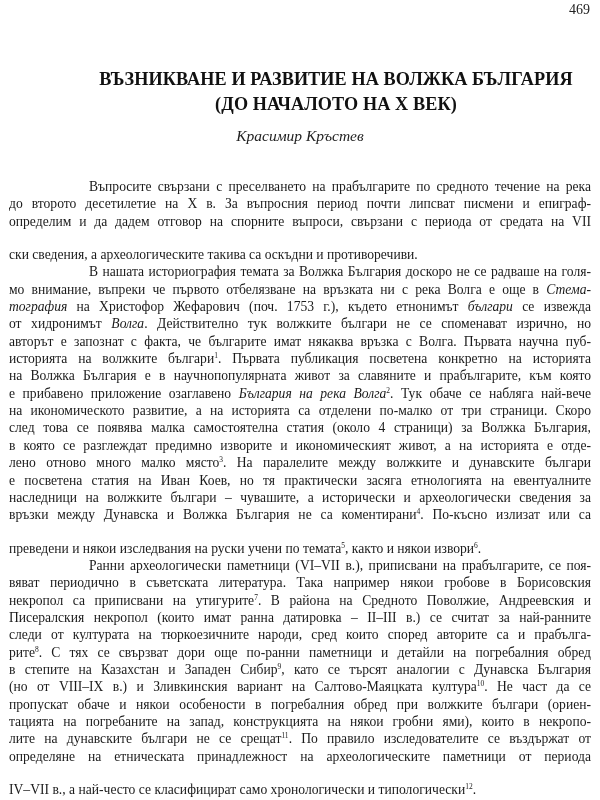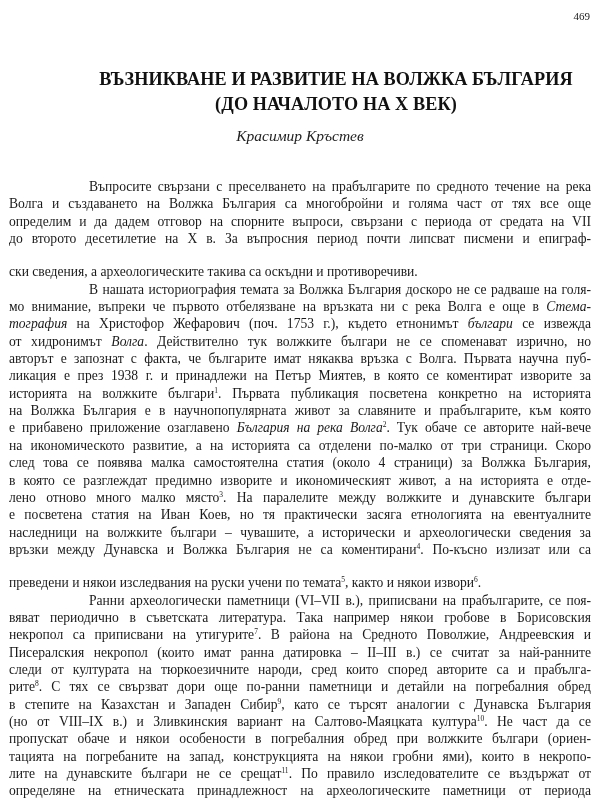--- a/index.html
+++ b/index.html
@@ -1,18 +1,18 @@
 <!DOCTYPE html>
 <html><head>
 <meta charset="utf-8">
 <style>
   html, body { margin:0; padding:0; background:#ffffff; }
   body { width:600px; height:800px; overflow:hidden; position:relative;
          font-family:"Liberation Serif", "DejaVu Serif", serif; color:#1a1a1a; }
-  .page-number { position:absolute; right:10px; top:10px; font-size:11px; color:#222; }
+  .page-number { position:absolute; right:10px; top:2px; font-size:14px; color:#222; }
   .title { position:absolute; left:0; width:600px; text-align:center;
            font-weight:bold; font-size:18.2px; letter-spacing:0.1px; color:#111;margin-left:36px; }
   .title.l1 { top:69px; }
   .title.l2 { top:94px; }
   .author { position:absolute; left:0; width:600px; top:127px; text-align:center;
             font-style:italic; font-size:15.5px; color:#222; }
   .body-text { position:absolute; left:9px; top:178px; width:582px; }
   .line { height:17.35px; line-height:17.35px; font-size:13.6px; white-space:nowrap;
           text-align:justify; text-align-last:justify; overflow:hidden; }
   .line.last { text-align-last:left;margin-top:16px; }
@@ -24,35 +24,33 @@
 <body>
 
 <div>
   <div class="page-number">469</div>
   <div class="title l1">ВЪЗНИКВАНЕ И РАЗВИТИЕ НА ВОЛЖКА БЪЛГАРИЯ</div>
   <div class="title l2">(ДО НАЧАЛОТО НА X ВЕК)</div>
   <div class="author">Красимир Кръстев</div>
   <div class="body-text" id="body-text">
       <div>
         <div class="line indent"><span>Въпросите свързани с преселването на прабългарите по средното течение на река</span></div>
-        <div class="line"><span>Волга и създаването на Волжка България са многобройни и голяма част от тях все още</span></div>
+        <div class="line"><span>до второто десетилетие на X в. За въпросния период почти липсват писмени и епиграф-</span></div>
         <div class="line"><span>определим и да дадем отговор на спорните въпроси, свързани с периода от средата на VII</span></div>
-        <div class="line"><span>до второто десетилетие на X в. За въпросния период почти липсват писмени и епиграф-</span></div>
         <div class="line last"><span>ски сведения, а археологическите такива са оскъдни и противоречиви.</span></div>
       </div>
       <div>
         <div class="line indent"><span>В нашата историография темата за Волжка България доскоро не се радваше на голя-</span></div>
         <div class="line"><span>мо внимание, въпреки че първото отбелязване на връзката ни с река Волга е още в </span><i>Стема-</i></div>
         <div class="line"><i>тография</i><span> на Христофор Жефарович (поч. 1753 г.), където етнонимът </span><i>българи</i><span> се извежда</span></div>
         <div class="line"><span>от хидронимът </span><i>Волга</i><span>. Действително тук волжките българи не се споменават изрично, но</span></div>
         <div class="line"><span>авторът е запознат с факта, че българите имат някаква връзка с Волга. Първата научна пуб-</span></div>
-        <div class="line"><span>ликация е през 1938 г. и принадлежи на Петър Миятев, в която се коментират изворите за</span></div>
         <div class="line"><span>историята на волжките българи</span><sup>1</sup><span>. Първата публикация посветена конкретно на историята</span></div>
         <div class="line"><span>на Волжка България е в научнопопулярната живот за славяните и прабългарите, към която</span></div>
-        <div class="line"><span>е прибавено приложение озаглавено </span><i>България на река Волга</i><sup>2</sup><span>. Тук обаче се авторите най-вече</span></div>
+        <div class="line"><span>е прибавено приложение озаглавено </span><i>България на река Волга</i><sup>2</sup><span>. Тук обаче се набляга най-вече</span></div>
         <div class="line"><span>на икономическото развитие, а на историята са отделени по-малко от три страници. Скоро</span></div>
         <div class="line"><span>след това се появява малка самостоятелна статия (около 4 страници) за Волжка България,</span></div>
         <div class="line"><span>в която се разглеждат предимно изворите и икономическият живот, а на историята е отде-</span></div>
         <div class="line"><span>лено отново много малко място</span><sup>3</sup><span>. На паралелите между волжките и дунавските българи</span></div>
         <div class="line"><span>е посветена статия на Иван Коев, но тя практически засяга етнологията на евентуалните</span></div>
         <div class="line"><span>наследници на волжките българи – чувашите, а исторически и археологически сведения за</span></div>
         <div class="line"><span>връзки между Дунавска и Волжка България не са коментирани</span><sup>4</sup><span>. По-късно излизат или са</span></div>
         <div class="line last"><span>преведени и някои изследвания на руски учени по темата</span><sup>5</sup><span>, както и някои извори</span><sup>6</sup><span>.</span></div>
       </div>
       <div>

